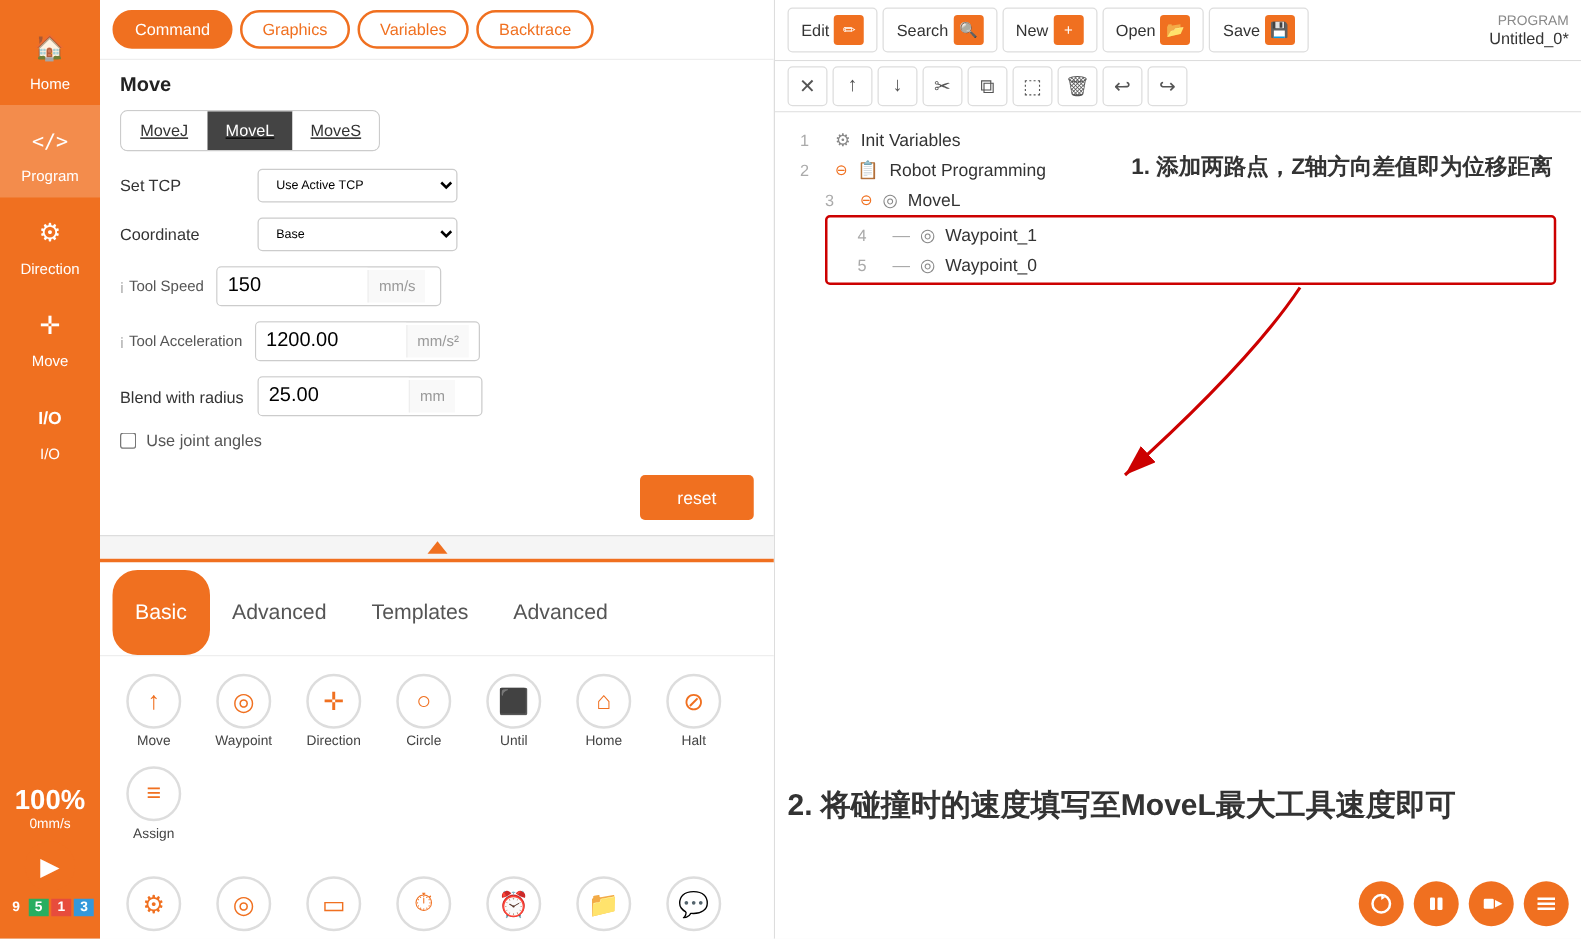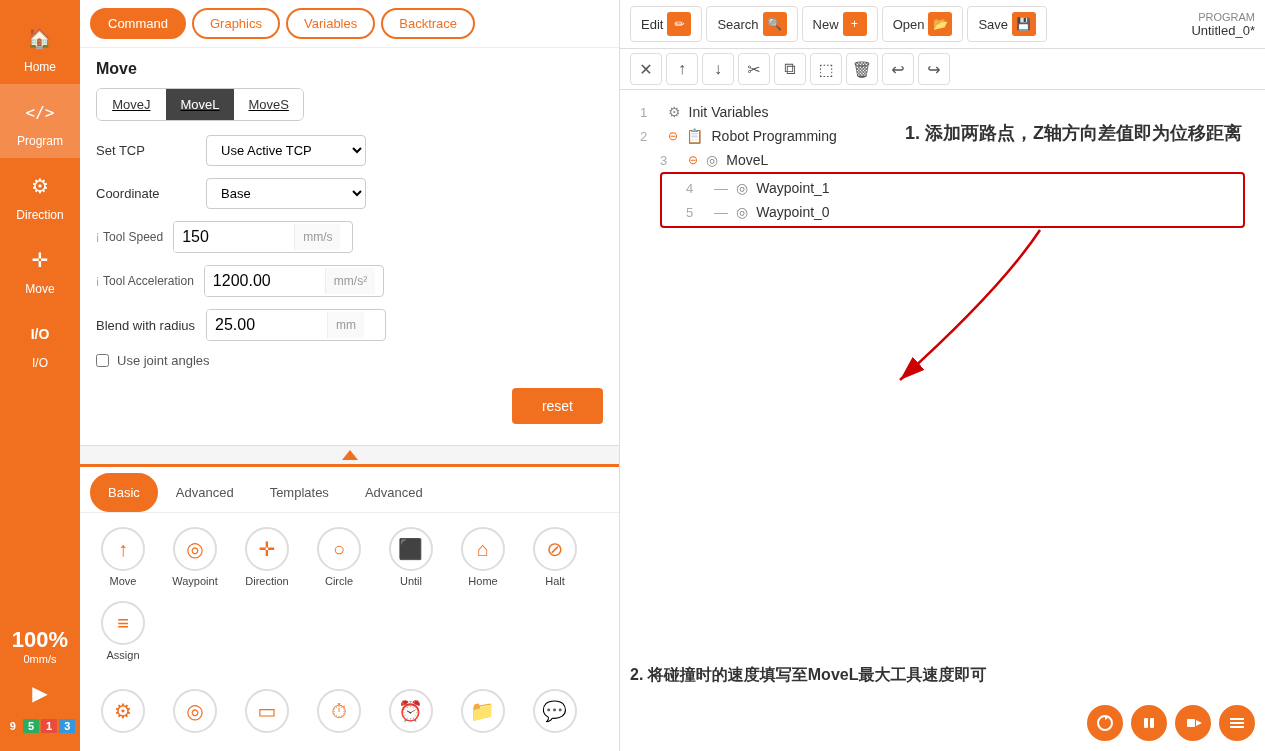--- a/index.html
+++ b/index.html
@@ -126,21 +126,21 @@
       color: #555;
       display: flex;
       align-items: center;
       gap: 4px;
     }
     .form-select {
       width: 160px;
       padding: 6px 10px;
       border: 1px solid #ccc;
       border-radius: 4px;
-      font-size: 13px;
+      font-size: 10px;
       background: white;
       cursor: pointer;
     }
     .form-input-wrap {
       display: flex;
       align-items: center;
       border: 1px solid #ccc;
       border-radius: 4px;
       overflow: hidden;
       width: 180px;
@@ -186,26 +186,26 @@
       background: white;
     }
     .bottom-tabs {
       display: flex;
       gap: 0;
       padding: 6px 10px 0;
       background: white;
       border-bottom: 1px solid #eee;
     }
     .bottom-tab-btn {
-      padding: 10px 16px;
+      padding: 22px 16px;
       border-radius: 20px;
       border: 2px solid transparent;
       background: white;
       color: #555;
-      font-size: 13px;
+      font-size: 17px;
       cursor: pointer;
     }
     .bottom-tab-btn.active {
       background: #f07020;
       color: white;
       border-color: #f07020;
     }
 
     
     .icon-grid {
@@ -654,21 +654,21 @@
 
     <svg class="arrow-overlay" width="700" height="400" style="position:absolute;top:0;left:0;pointer-events:none;">
       <defs>
         <marker id="arrowhead" markerWidth="10" markerHeight="7" refX="10" refY="3.5" orient="auto">
           <polygon points="0 0, 10 3.5, 0 7" fill="#cc0000"></polygon>
         </marker>
       </defs>
       <path d="M 420 140 Q 380 200 280 290" stroke="#cc0000" stroke-width="2.5" fill="none" marker-end="url(#arrowhead)"></path>
     </svg>
 
-    <div style="position:absolute;bottom:64px;left:10px;font-size:16px;font-weight:bold;color:#333;width:620px;line-height:1.5;">2. 将碰撞时的速度填写至MoveL最大工具速度即可</div>
+    <div style="position:absolute;bottom:88px;left:10px;font-size:24px;font-weight:bold;color:#333;width:620px;line-height:1.5;">2. 将碰撞时的速度填写至MoveL最大工具速度即可</div>
 
     <div style="position:absolute;bottom:10px;right:10px;display:flex;gap:8px;">
       <div class="br-btn" title="Restart">
         <svg width="20" height="20" viewBox="0 0 20 20">
             <circle cx="10" cy="10" r="7" fill="none" stroke="white" stroke-width="2"></circle>
             <path d="M10 3 L10 7 L13 5 Z" fill="white"></path>
           </svg>
       </div>
       <div class="br-btn" title="Pause">
         <svg width="20" height="20" viewBox="0 0 20 20">

